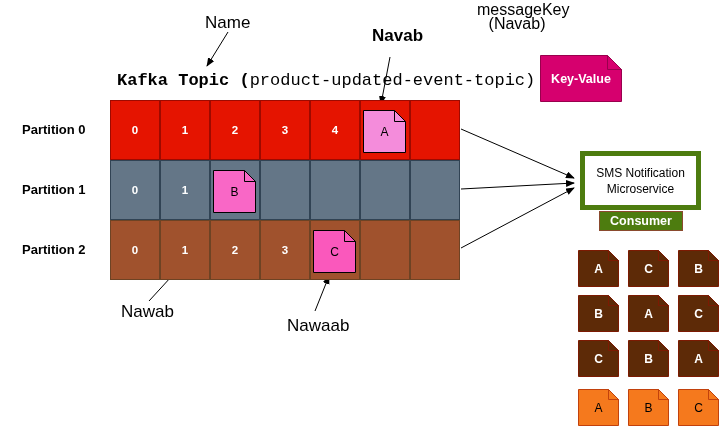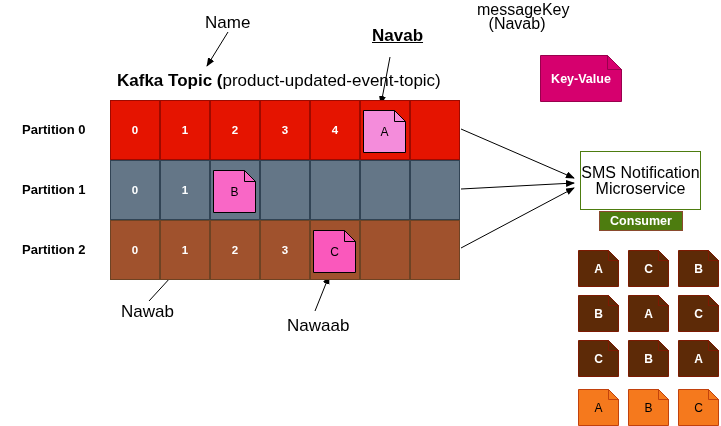--- a/index.html
+++ b/index.html
@@ -19,23 +19,23 @@
     color: #ffffff; font-weight: bold; font-size: 11.5px;
   }
   .note { position: absolute; }
   .note svg { position: absolute; left: 0; top: 0; }
   .note .letter {
     position: absolute; left: 0; top: 0; right: 0; bottom: 0;
     display: flex; align-items: center; justify-content: center; font-size: 12px;
   }
   .sms-box {
     position: absolute; left: 580px; top: 151px; width: 121px; height: 59px;
-    background: #ffffff; border: 1px solid #4d7c0f;
+    background: #ffffff; border: 5px solid #4d7c0f;
     display: flex; flex-direction: column; align-items: center; justify-content: center;
-    font-size: 16px; line-height: 16px; text-align: center;
+    font-size: 12px; line-height: 16px; text-align: center;
   }
   .consumer-badge {
     position: absolute; left: 599px; top: 211px; width: 84px; height: 20px;
     display: flex; align-items: center; justify-content: center;
     color: #ffffff; font-size: 12.5px; font-weight: 600;
     border: 1px solid #8A4A2E;
   }
 </style>
 </head>
 <body>
@@ -51,25 +51,25 @@
     <line x1="228" y1="32" x2="207" y2="66" stroke="#000" stroke-width="1" marker-end="url(#ah)"></line>
     <line x1="390" y1="57" x2="381" y2="104" stroke="#000" stroke-width="1" marker-end="url(#ah)"></line>
     <line x1="149" y1="301" x2="226" y2="217" stroke="#000" stroke-width="1" marker-end="url(#ah)"></line>
     <line x1="315" y1="311" x2="329" y2="276" stroke="#000" stroke-width="1" marker-end="url(#ah)"></line>
     <line x1="461" y1="129" x2="574" y2="178" stroke="#000" stroke-width="1" marker-end="url(#ah)"></line>
     <line x1="461" y1="189" x2="574" y2="183" stroke="#000" stroke-width="1" marker-end="url(#ah)"></line>
     <line x1="461" y1="248" x2="574" y2="188" stroke="#000" stroke-width="1" marker-end="url(#ah)"></line>
   </svg>
 
   <div class="lbl" style="left:205px; top:16px;">Name</div>
-  <div class="lbl bold" style="left:372px; top:29px;text-decoration:underline;">Navab</div>
+  <div class="lbl bold" style="left:372px; top:29px;">Navab</div>
   <div class="lbl" style="left:121px; top:305px;">Nawab</div>
   <div class="lbl" style="left:287px; top:319px;">Nawaab</div>
 
-  <div class="lbl" style="left:117px; top:74px;">
+  <div class="lbl" style="left:117px; top:74px;font-family:Liberation Mono, monospace;">
     <b>Kafka Topic (</b><span>product-updated-event-topic)</span>
   </div>
 
   <div class="lbl two-line" style="left:477px; top:3px; width:80px;">
     <div>messageKey</div>
     <div>(Navab)</div>
   </div>
 
   <div id="generated-root">
       <div class="note" style="left: 540px; top: 55px; width: 82px; height: 47px;">

